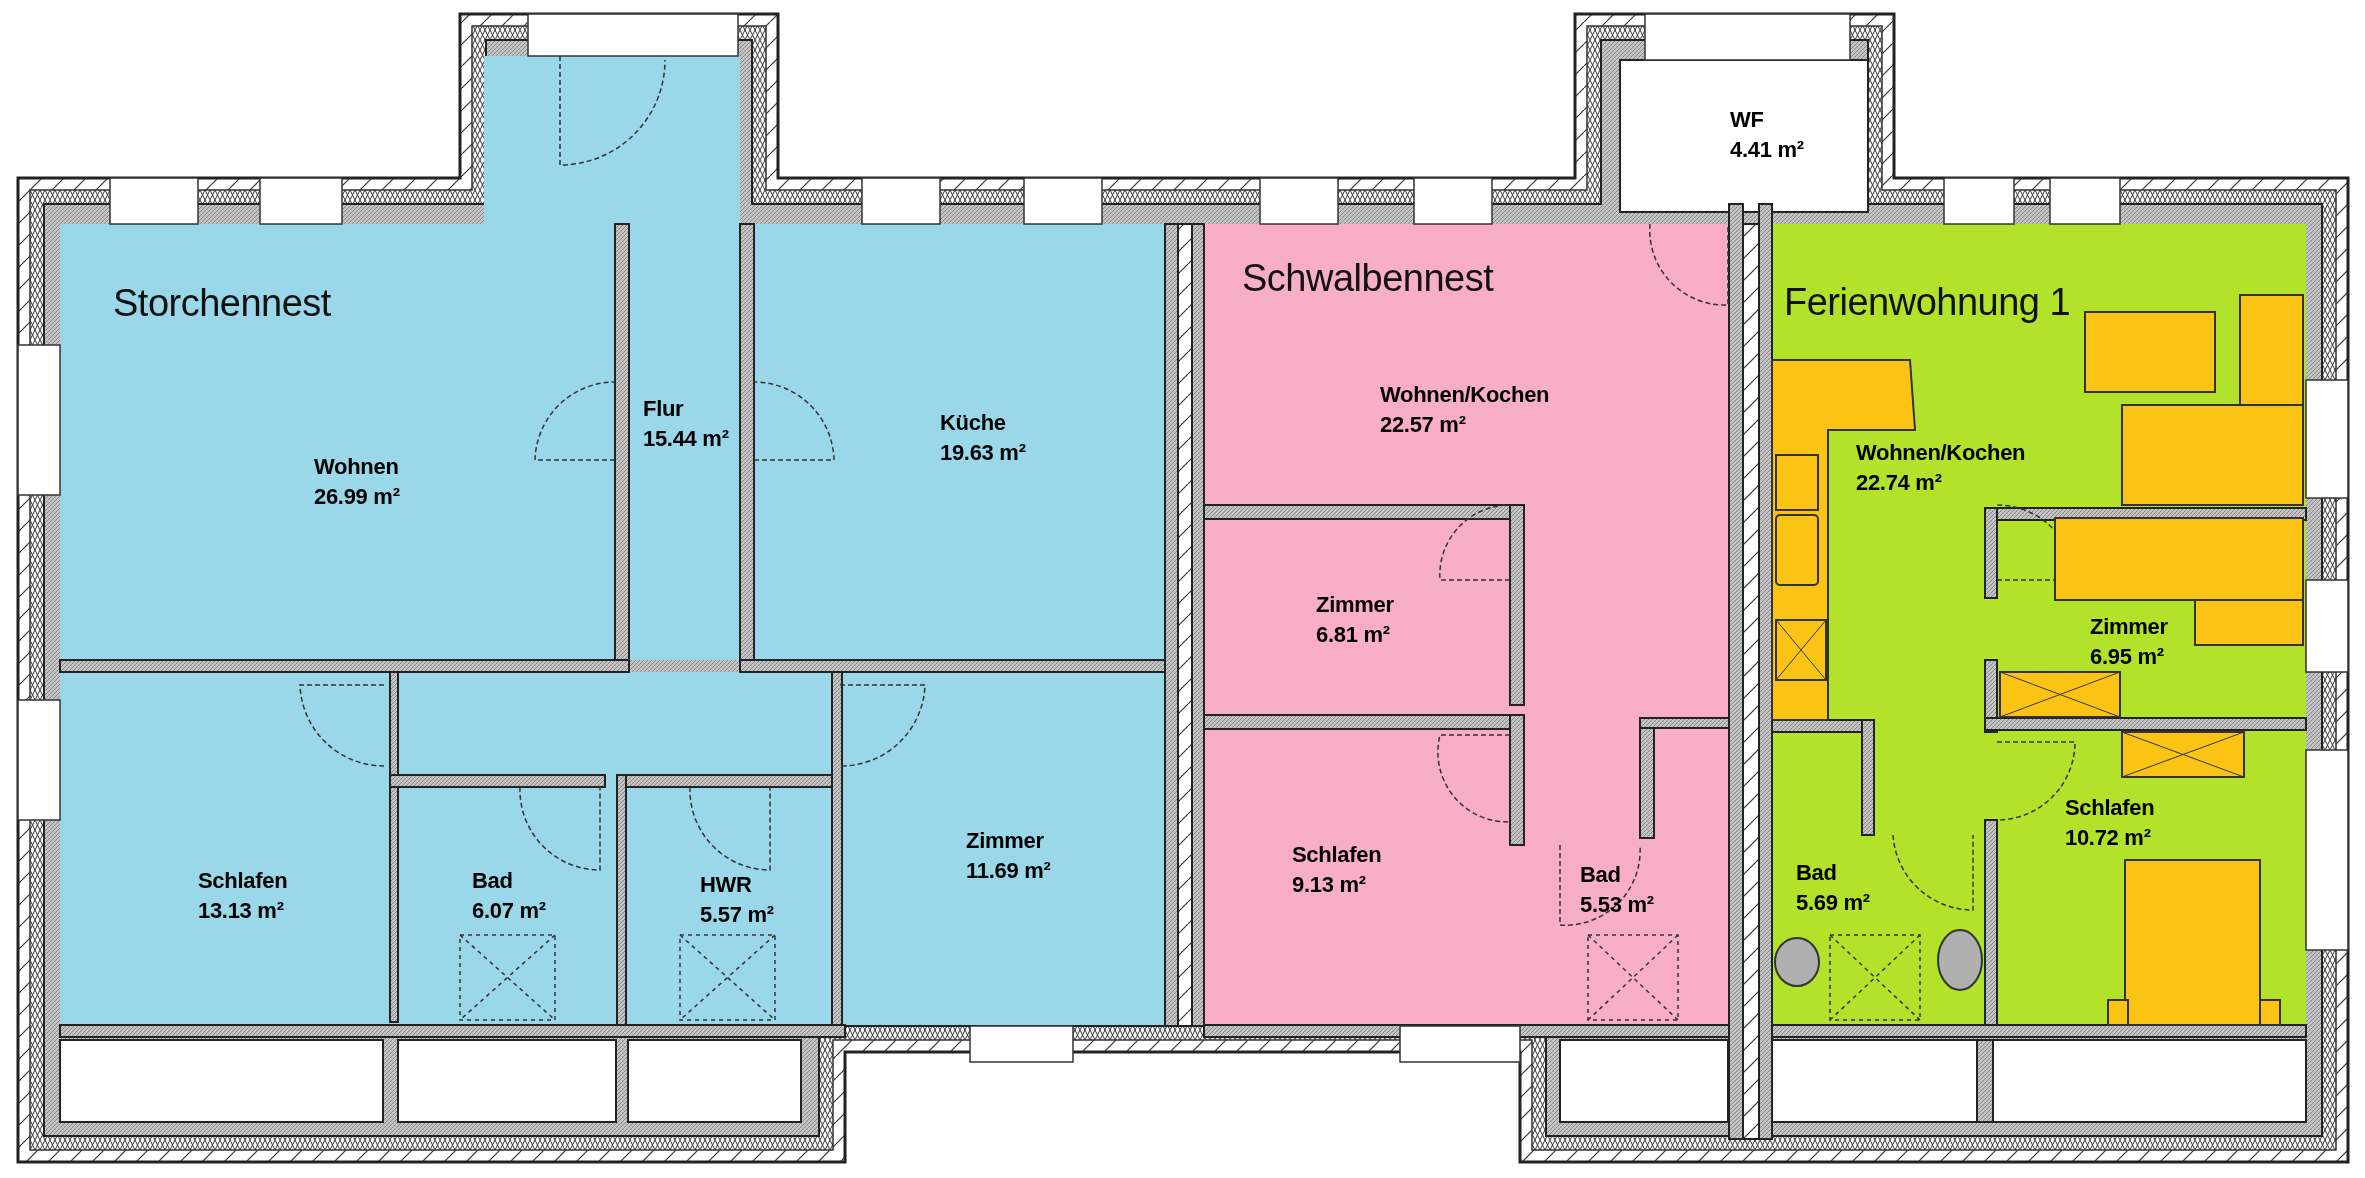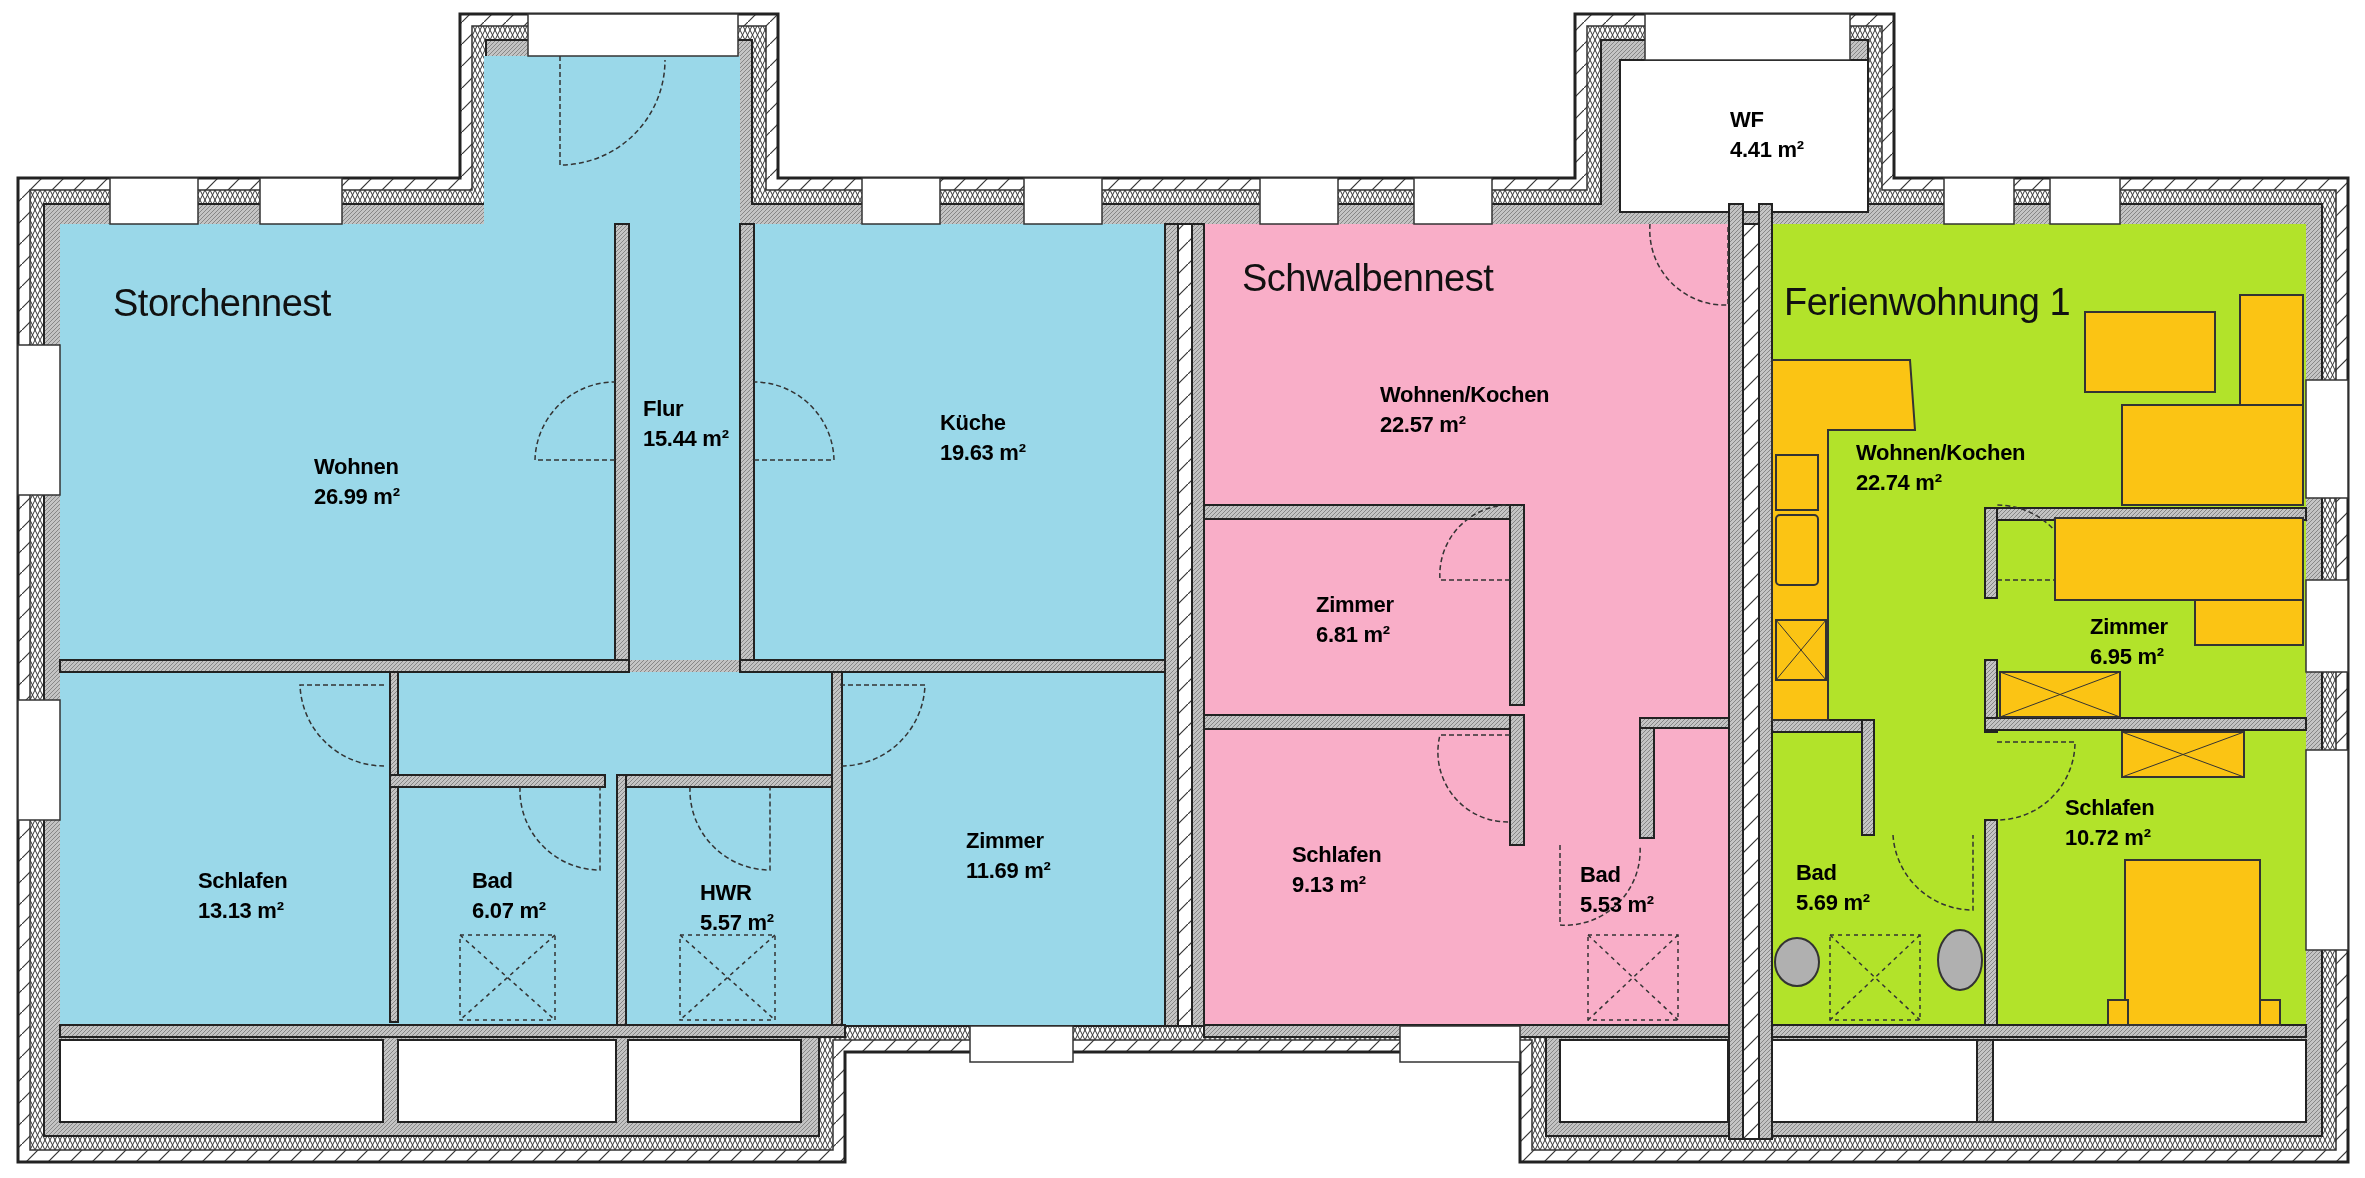--- a/index.html
+++ b/index.html
@@ -207,21 +207,21 @@
   <span class="area">19.63 m²</span>
 </div>
 <div class="lbl" style="left:198px; top:866px;">
   <span>Schlafen</span>
   <span class="area">13.13 m²</span>
 </div>
 <div class="lbl" style="left:472px; top:866px;">
   <span>Bad</span>
   <span class="area">6.07 m²</span>
 </div>
-<div class="lbl" style="left:700px; top:870px;margin-top:8px;">
+<div class="lbl" style="left:700px; top:870px;">
   <span>HWR</span>
   <span class="area">5.57 m²</span>
 </div>
 <div class="lbl" style="left:966px; top:826px;">
   <span>Zimmer</span>
   <span class="area">11.69 m²</span>
 </div>
 
 <div class="lbl" style="left:1380px; top:380px;">
   <span>Wohnen/Kochen</span>

